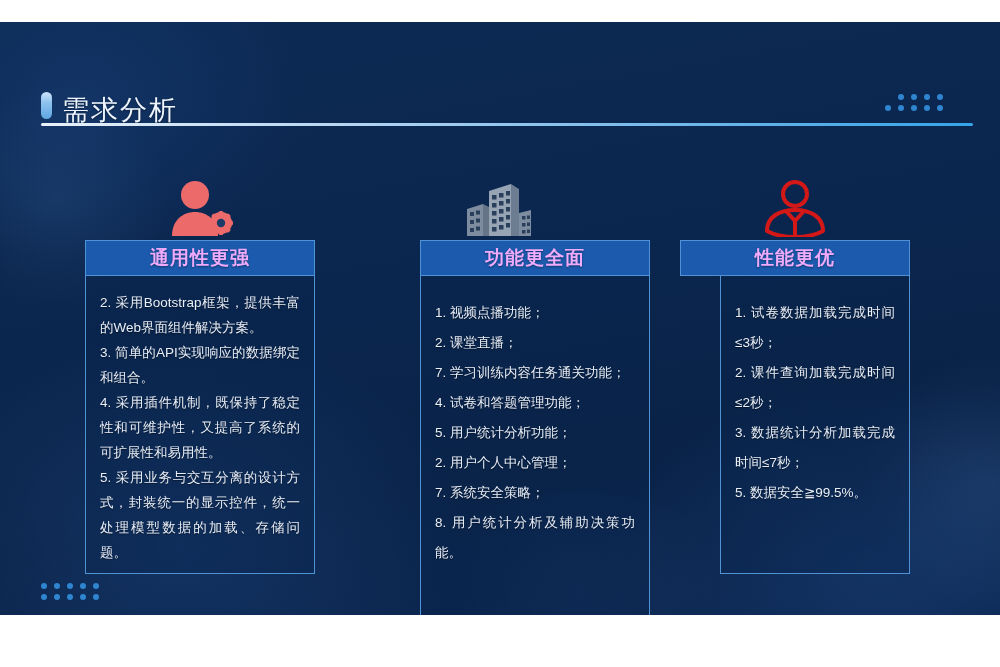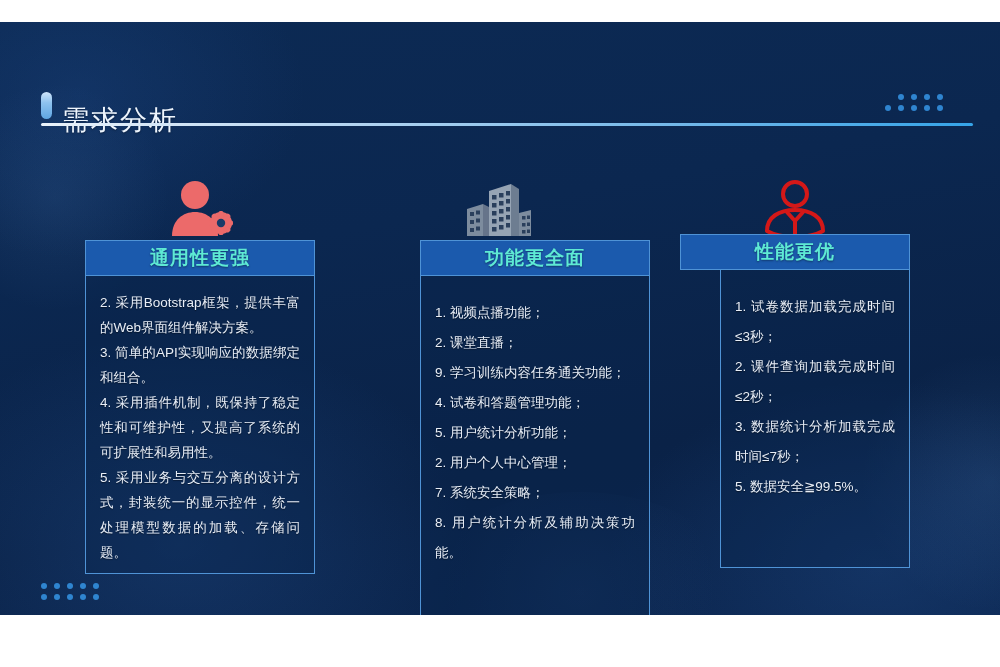--- a/index.html
+++ b/index.html
@@ -51,21 +51,21 @@
     left: 41px;
     top: 70px;
     width: 11px;
     height: 27px;
     border-radius: 6px;
     background: linear-gradient(180deg, #cfe6fb 0%, #8ec2ef 40%, #5fa6e2 100%);
   }
   .title-text {
     position: absolute;
     left: 62px;
-    top: 80px;
+    top: 70px;
     font-size: 27px;
     line-height: 36px;
     color: #eef5fd;
     letter-spacing: 2px;
     white-space: nowrap;
     text-shadow: 0 1px 2px rgba(0,0,0,0.35);
   }
   .title-rule {
     position: absolute;
     left: 41px;
@@ -101,21 +101,21 @@
   }
   .card-head {
     height: 34px;
     background: #1b5aad;
     border: 1px solid #4f93d6;
     display: flex;
     align-items: center;
     justify-content: center;
   }
   .card-head-text {
-    color: #5eead4;
+    color: #f0abfc;
     font-size: 19px;
     font-weight: bold;
     letter-spacing: 1px;
     text-shadow: 0 1px 2px rgba(0,0,0,0.4);
   }
   .card-body {
     border: 1px solid #4f93d6;
     border-top: none;
     background: rgba(10,38,78,0.35);
     padding: 14px 14px 10px 14px;
@@ -136,21 +136,21 @@
 
   
   #card-1 { left: 85px; top: 218px; }
   #card-1 .card-body { height: 298px; }
   #card-1 .card-body li { line-height: 25px; }
 
   #card-2 { left: 384px; top: 218px; padding-left: 36px; }
   #card-2 .card-body { height: 382px; padding-top: 22px; }
   #card-2 .card-body li { line-height: 30px; }
 
-  #card-3 { left: 680px; top: 212px; }
+  #card-3 { left: 680px; top: 218px; }
   #card-3 .card-body { height: 298px; padding-top: 22px; margin-left: 40px; }
   #card-3 .card-body li { line-height: 30px; }
 
   
   .icon-wrap {
     position: absolute;
     width: 80px;
     height: 60px;
     display: flex;
     align-items: flex-end;
@@ -289,21 +289,21 @@
   </div>
 
   <div class="card" id="card-2">
     <div class="card-head">
       <div class="card-head-text">功能更全面</div>
     </div>
     <div class="card-body">
       <ol>
         <li>1. 视频点播功能；</li>
         <li>2. 课堂直播；</li>
-        <li>9. 学习训练内容任务通关功能；</li>
+        <li>7. 学习训练内容任务通关功能；</li>
         <li>4. 试卷和答题管理功能；</li>
         <li>5. 用户统计分析功能；</li>
         <li>2. 用户个人中心管理；</li>
         <li>7. 系统安全策略；</li>
         <li>8. 用户统计分析及辅助决策功能。</li>
       </ol>
     </div>
   </div>
 
   <div class="card" id="card-3">

